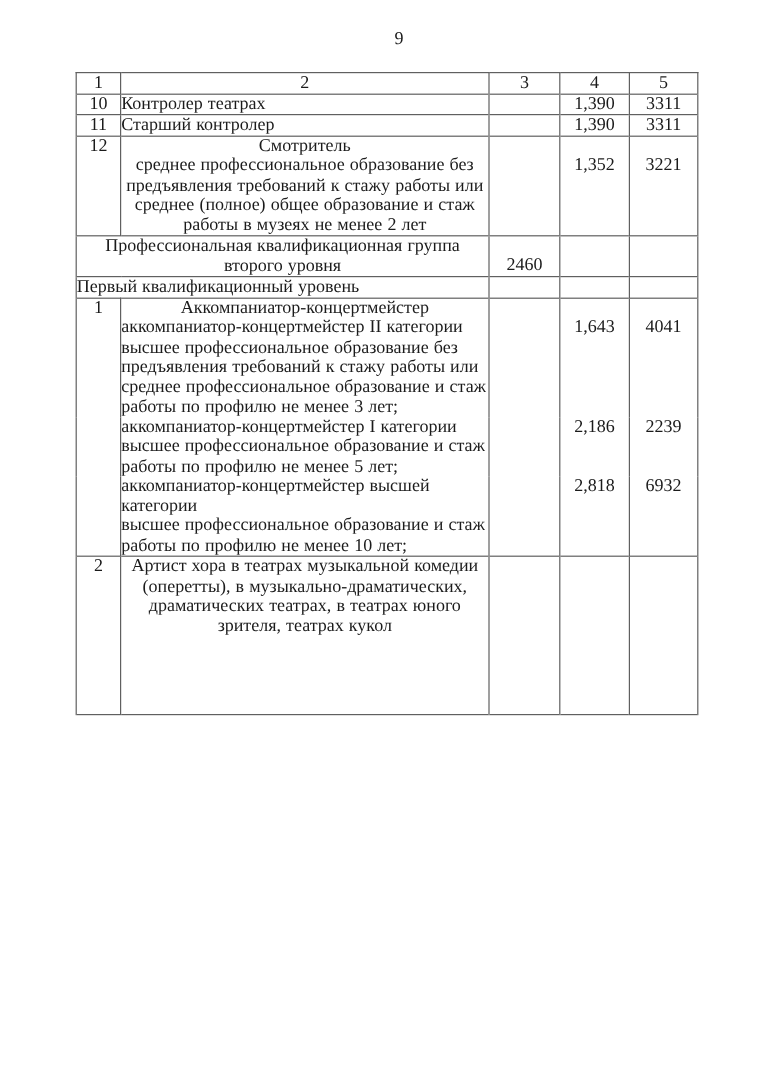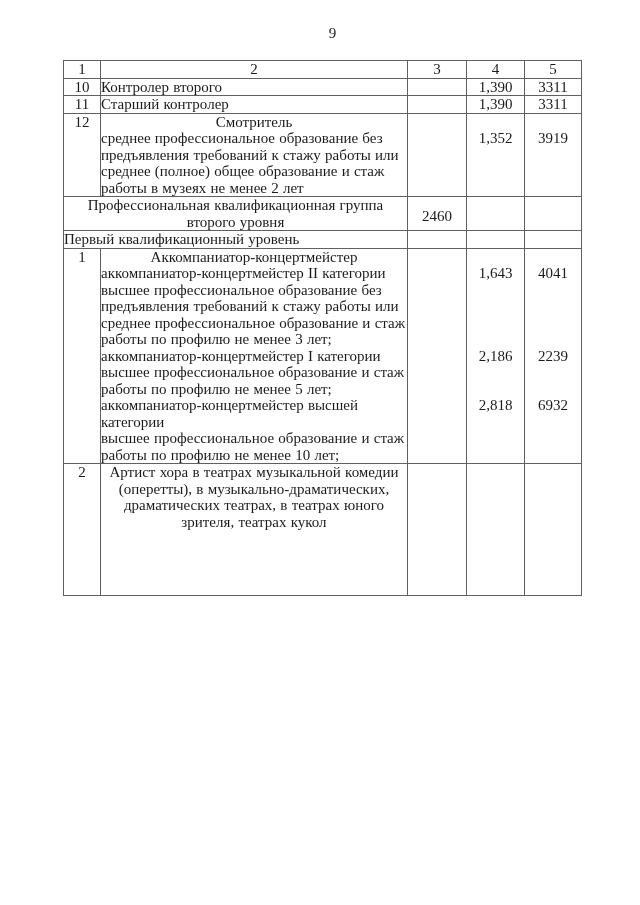--- a/index.html
+++ b/index.html
@@ -58,21 +58,21 @@
     padding-right: 4px;
     white-space: pre-line;
   }
   
   td.vmid  { padding-top: 7px;  padding-bottom: 7px; }
   td.ptop  { padding-top: 6px; text-align: center; }
   td.gap-b { padding-bottom: 20px; margin-top: 36px; }
   td.gap-s { padding-bottom: 12px; }
   td.pkg   { padding-top: 5px; padding-bottom: 4px; text-align: center; }
   td.tall  { height: 131px; }
-  td.req-b { padding-bottom: 9px; }
+  td.req-b { padding-bottom: 9px; text-align: center; }
 </style>
 </head>
 <body>
 
 <div class="page">
 
   <div class="page-number">9</div>
 
   <table class="doc-table">
     <colgroup>
@@ -87,21 +87,21 @@
       <tr>
         <td class="center vmid">1</td>
         <td class="center vmid">2</td>
         <td class="center vmid">3</td>
         <td class="center vmid">4</td>
         <td class="center vmid">5</td>
       </tr>
 
       <tr>
         <td class="center vmid">10</td>
-        <td class="txt vmid">Контролер второго</td>
+        <td class="txt vmid">Контролер театрах</td>
         <td></td>
         <td class="center vmid">1,390</td>
         <td class="center vmid">3311</td>
       </tr>
 
       <tr>
         <td class="center vmid">11</td>
         <td class="txt vmid">Старший контролер</td>
         <td></td>
         <td class="center vmid">1,390</td>
@@ -116,27 +116,27 @@
         <td></td>
       </tr>
       <tr class="sub">
         <td></td>
         <td class="txt req-b">среднее профессиональное образование без
 предъявления требований к стажу работы или
 среднее (полное) общее образование и стаж
 работы в музеях не менее 2 лет</td>
         <td></td>
         <td class="center">1,352</td>
-        <td class="center">3919</td>
+        <td class="center">3221</td>
       </tr>
 
       <tr>
         <td colspan="2" class="txt pkg">Профессиональная квалификационная группа
 второго уровня</td>
-        <td class="center" style="padding-top:11px">2460</td>
+        <td class="center" style="padding-top:16px">2460</td>
         <td></td>
         <td></td>
       </tr>
 
       <tr>
         <td colspan="2" class="txt vmid">Первый квалификационный уровень</td>
         <td></td>
         <td></td>
         <td></td>
       </tr>

